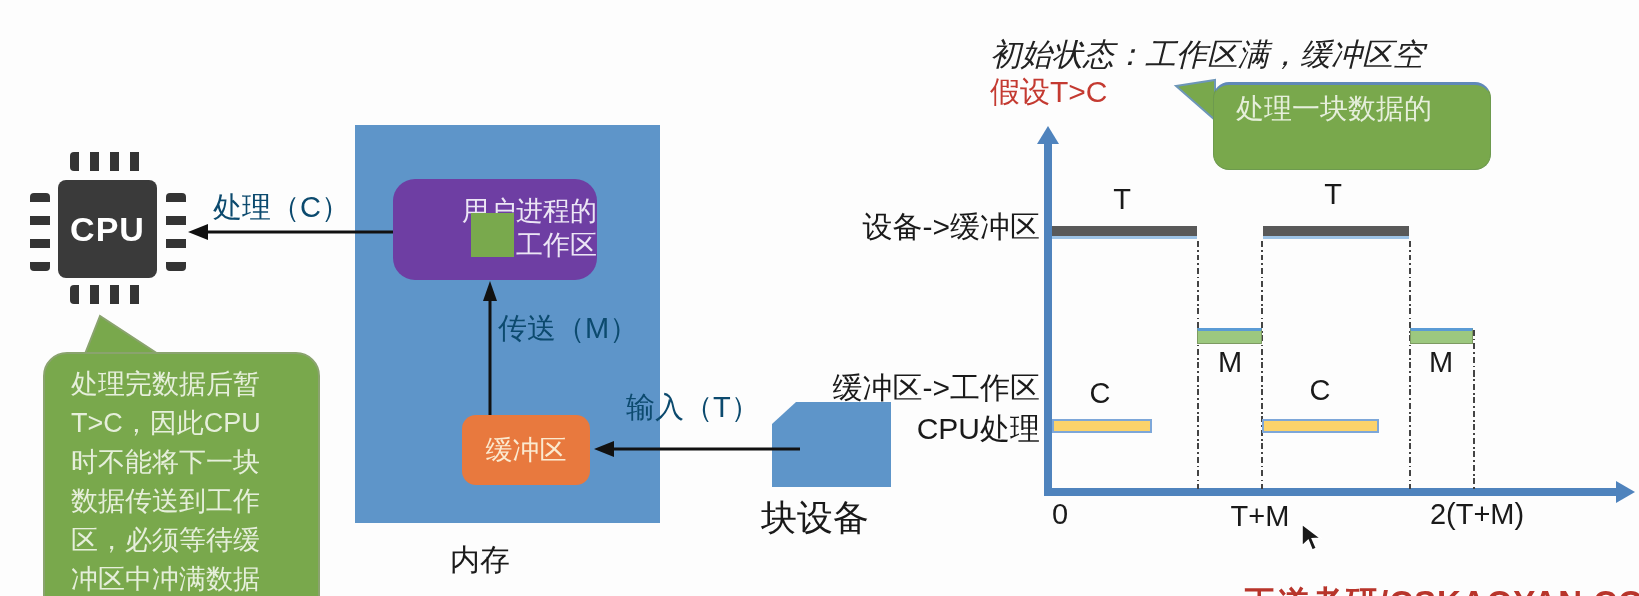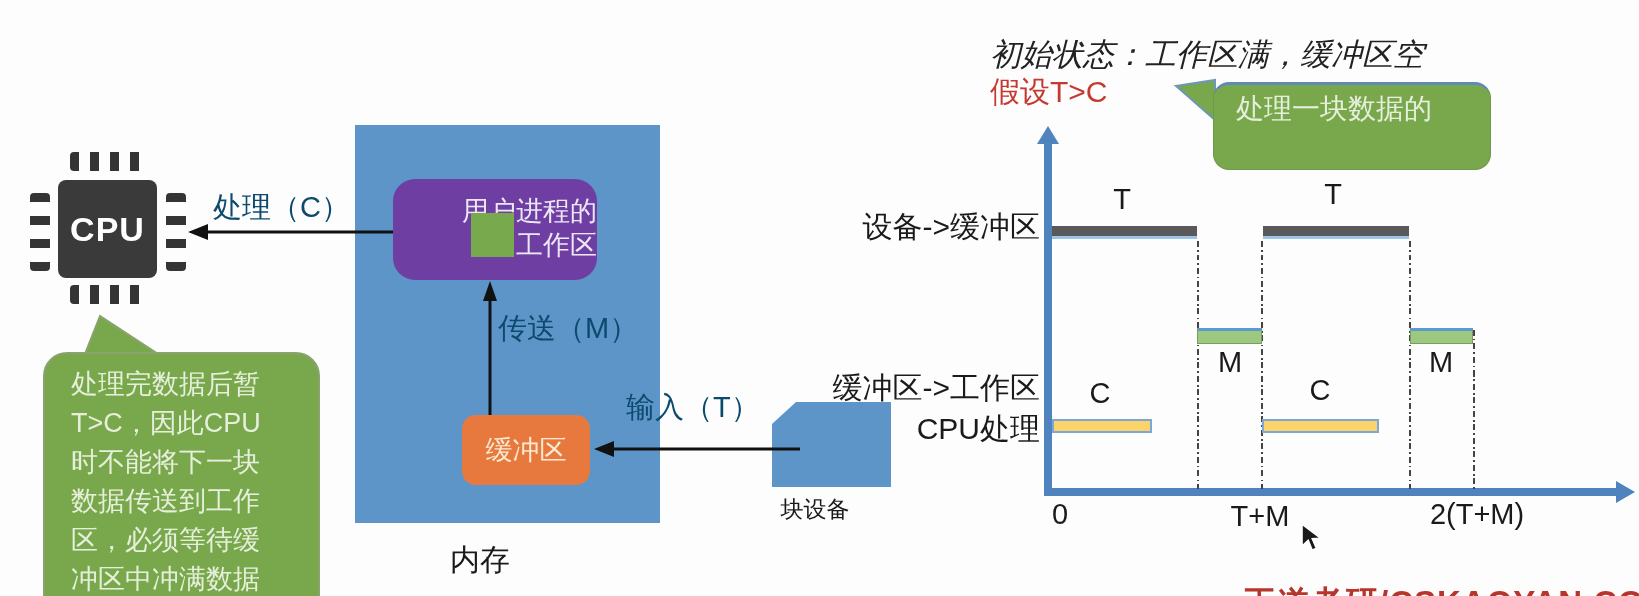--- a/index.html
+++ b/index.html
@@ -77,21 +77,21 @@
   <div>用户进程的</div>
   <div>工作区</div>
 </div>
 <div class="abs greensq"></div>
 
 <div class="abs buffer">
   <span>缓冲区</span>
 </div>
 
 <div class="abs blockdev"></div>
-<div class="abs" style="left:760px;top:494px;width:110px;text-align:center;font-size:23px;">块设备</div>
+<div class="abs" style="left:760px;top:494px;width:110px;text-align:center;font-size:36px;">块设备</div>
 
 <div class="abs pins-h" style="left:70px;top:152px;width:76px;"></div>
 <div class="abs pins-h" style="left:70px;top:285px;width:76px;"></div>
 <div class="abs pins-v" style="left:30px;top:193px;height:78px;"></div>
 <div class="abs pins-v" style="left:166px;top:193px;height:78px;"></div>
 <div class="abs cpu-body">
   <span>CPU</span>
 </div>
 
 <div class="abs arrow-label" style="left:213px;top:188px;">处理（C）</div>

